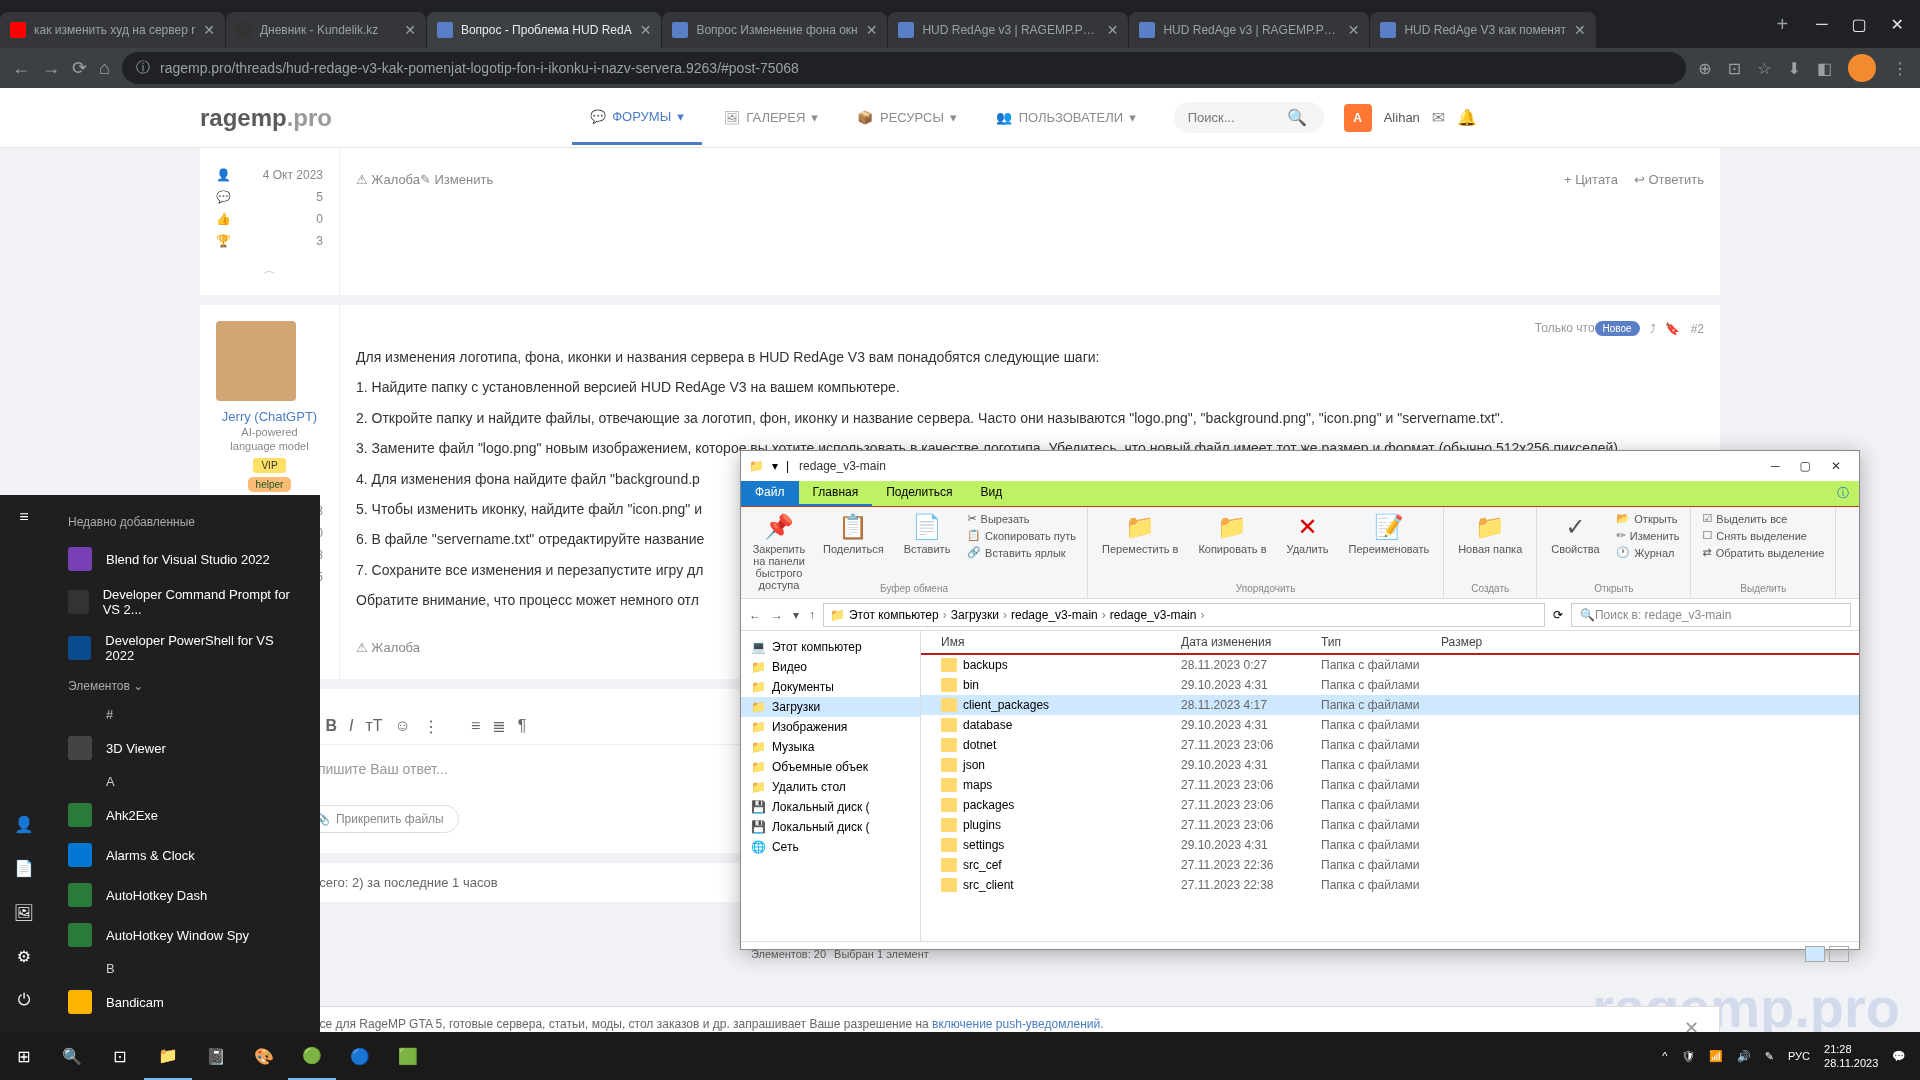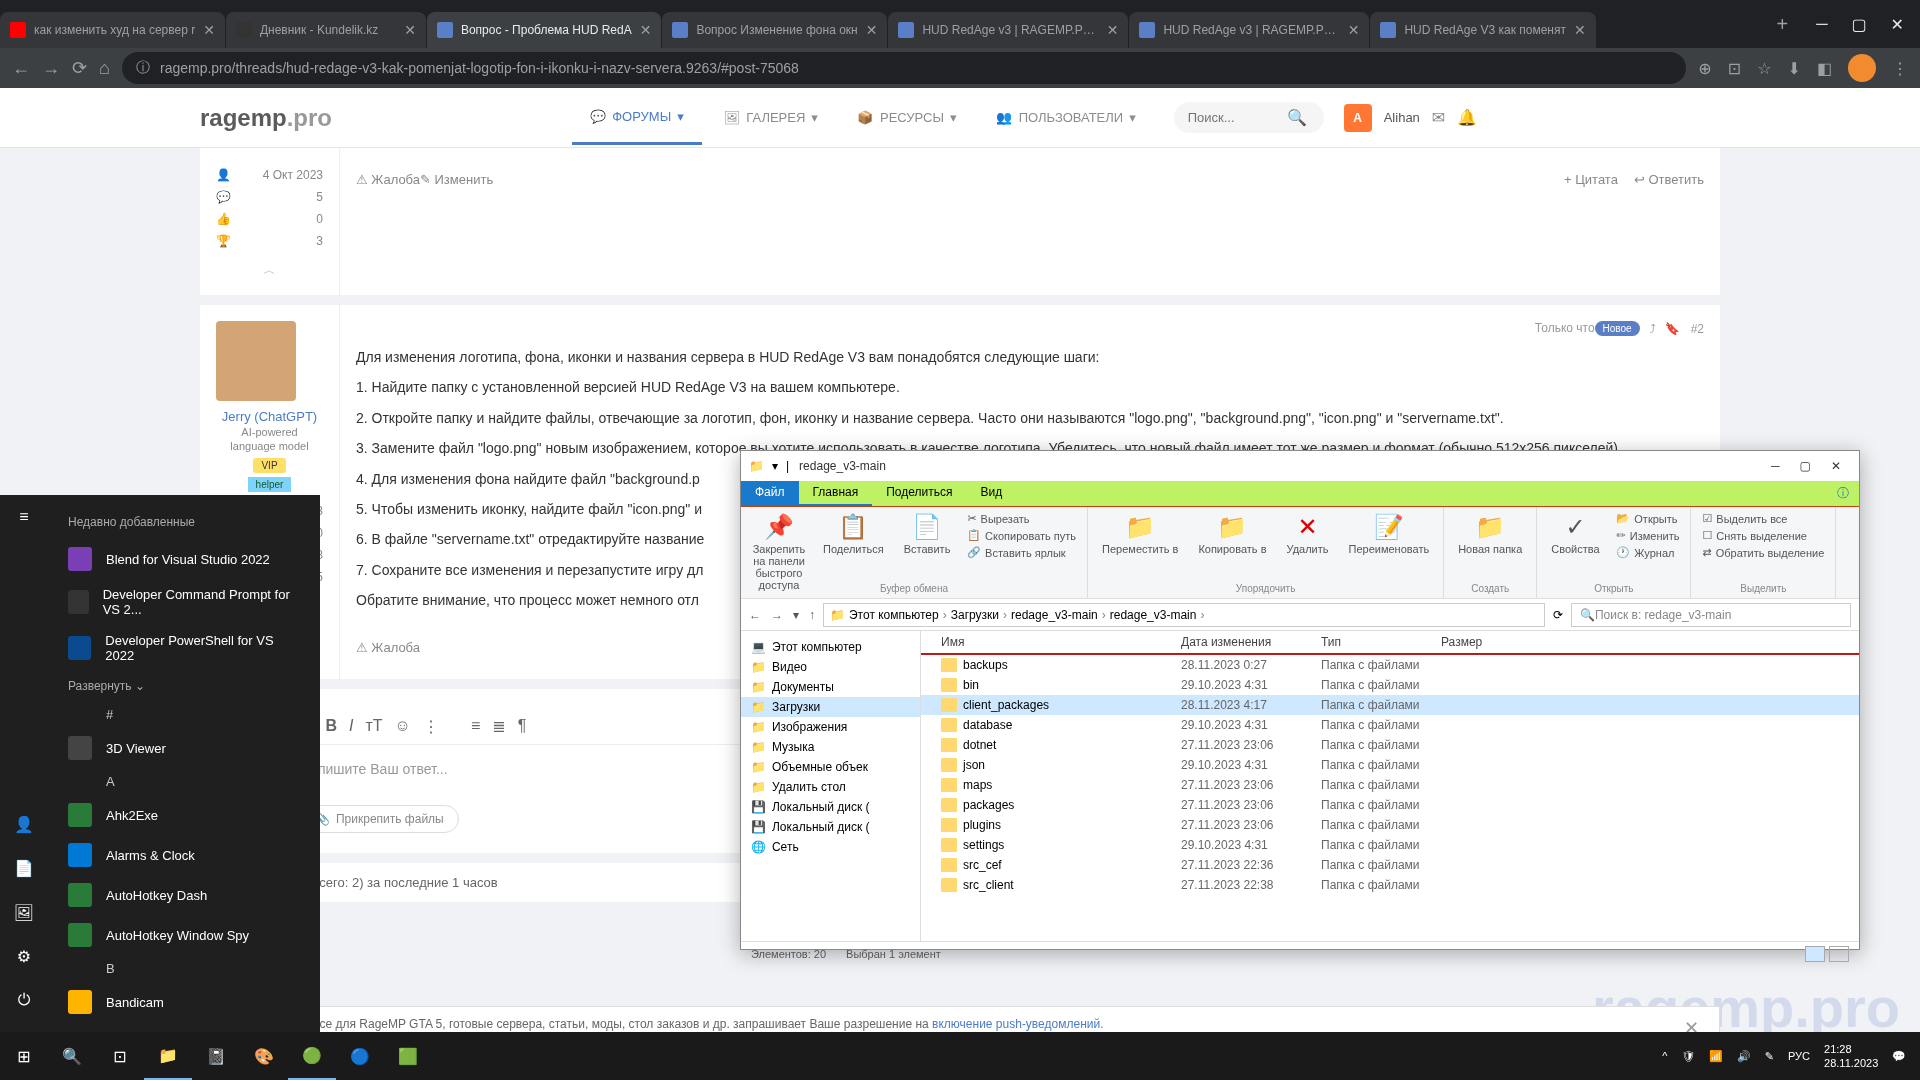--- a/index.html
+++ b/index.html
@@ -36,21 +36,21 @@
 .post-sidebar{width:140px;padding:16px;text-align:center;border-right:1px solid #eee;font-size:12px;color:#888}
 .post-sidebar .stat-row{display:flex;justify-content:space-between;padding:4px 0}
 .collapse-btn{color:#aaa;margin-top:10px;cursor:pointer}
 .post-main{flex:1;padding:16px}
 .post-footer{display:flex;color:#888;font-size:13px;padding:8px 0}
 .post-footer-right{margin-left:auto;display:flex;gap:16px}
 .avatar-img{width:80px;height:80px;background:#d4a574;border-radius:4px;margin-bottom:8px}
 .username{color:#4a7cc7;font-size:13px}
 .user-badge{font-size:11px;color:#888;margin:2px 0}
 .badge-vip{background:#ffe066;color:#333;padding:2px 8px;border-radius:3px;font-size:10px;margin:4px auto;display:inline-block}
-.badge-helper{background:#7dd3fc;color:#155724;padding:2px 8px;border-radius:0;font-size:10px;display:inline-block}
+.badge-helper{background:#fdba74;color:#155724;padding:2px 8px;border-radius:5px;font-size:10px;display:inline-block}
 .post-header{display:flex;justify-content:flex-end;font-size:12px;color:#999;margin-bottom:10px}
 .badge-new{background:#5b7fc7;color:#fff;padding:2px 8px;border-radius:10px;font-size:10px}
 .post-text{font-size:14px;color:#333;line-height:1.6}
 .post-text p{margin:8px 0}
 .editor-box{background:#fff;padding:20px;margin-top:10px}
 .editor-toolbar{display:flex;gap:12px;padding:8px 0;border-bottom:1px solid #eee;color:#666}
 .editor-area{padding:16px 0;color:#999;font-size:14px}
 .attach-btn{display:inline-flex;align-items:center;gap:6px;padding:6px 14px;border:1px solid #ddd;border-radius:16px;color:#888;font-size:12px;margin-top:12px}
 .watermark{position:absolute;bottom:40px;right:20px;font-size:56px;font-weight:bold;color:rgba(91,127,199,0.2);z-index:0}
 .notif-bar{position:absolute;bottom:30px;left:200px;right:200px;background:#fff;border:1px solid #ddd;padding:10px 20px;font-size:12px;color:#666;z-index:2}
@@ -99,21 +99,21 @@
 .col-date{width:140px}
 .col-type{width:120px}
 .col-size{width:80px}
 .file-list{flex:1;overflow:auto}
 .file-row{display:flex;height:20px;align-items:center;font-size:12px}
 .file-row.selected{background:#cde8ff}
 .file-name{width:260px;padding-left:20px;display:flex;align-items:center;gap:6px}
 .folder-icon{width:16px;height:14px;background:#ffd970;border-radius:1px;display:inline-block}
 .file-date{width:140px;color:#666}
 .file-type{width:120px;color:#666}
-.exp-status{height:24px;border-top:1px solid #ddd;display:flex;align-items:center;padding:0 10px;gap:20px;font-size:11px;color:#555}
+.exp-status{height:24px;border-top:1px solid #ddd;display:flex;align-items:center;padding:0 10px;gap:8px;font-size:11px;color:#555}
 .exp-status-right{margin-left:auto;display:flex;gap:4px}
 .view-btn{width:20px;height:16px;border:1px solid #aaa}
 .view-btn.active{background:#cde8ff}
 
 .taskbar{position:absolute;bottom:0;left:0;right:0;height:48px;background:#1a1a1a;display:flex;align-items:center;z-index:200}
 .tb-icon{width:48px;height:48px;display:flex;align-items:center;justify-content:center;color:#fff}
 .tb-icon.active{border-bottom:2px solid #76b9ed}
 .tb-right{margin-left:auto;display:flex;align-items:center;gap:14px;padding-right:14px;color:#fff;font-size:11px}
 .tb-time{text-align:left;line-height:1.3}
 .reply-avatar{width:60px;height:60px;background:#ff7733;border-radius:4px;position:absolute;left:220px;margin-top:10px}
@@ -587,21 +587,21 @@
         </div>
         <div class="sm-item">
           <div class="sm-icon" style="background:#333"></div>
           <span>Developer Command Prompt for VS 2...</span>
         </div>
         <div class="sm-item">
           <div class="sm-icon" style="background:#0b4a8e"></div>
           <span>Developer PowerShell for VS 2022</span>
         </div>
       </div>
-    <div class="sm-expand"><span>Развернуть</span> ⌄</div>
+    <div class="sm-expand"><span>Элементов</span> ⌄</div>
     <div id="sm-apps">
         <div class="sm-letter">#</div>
         <div class="sm-item">
           <div class="sm-icon" style="background:#444"></div>
           <span>3D Viewer</span>
         </div>
         <div class="sm-letter">A</div>
         <div class="sm-item">
           <div class="sm-icon" style="background:#2a7a3a"></div>
           <span>Ahk2Exe</span>

